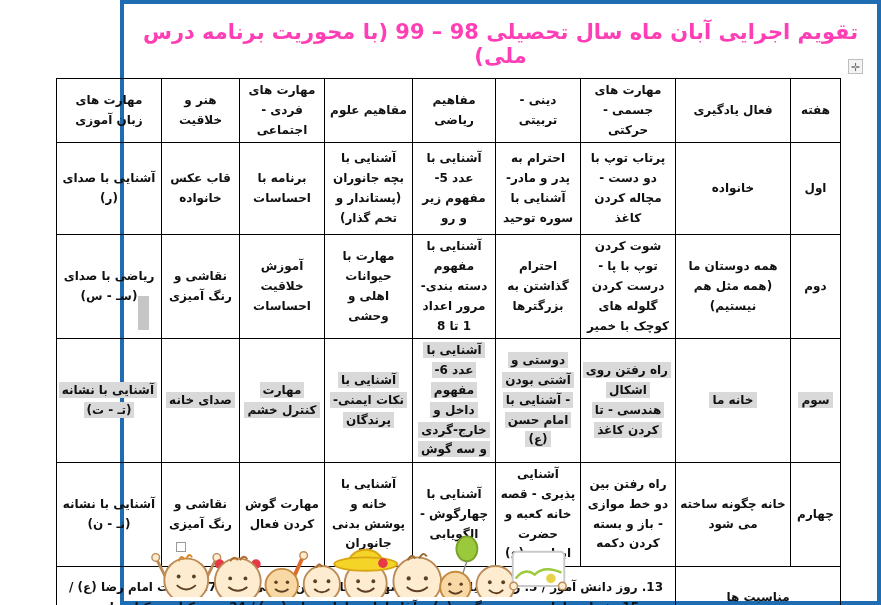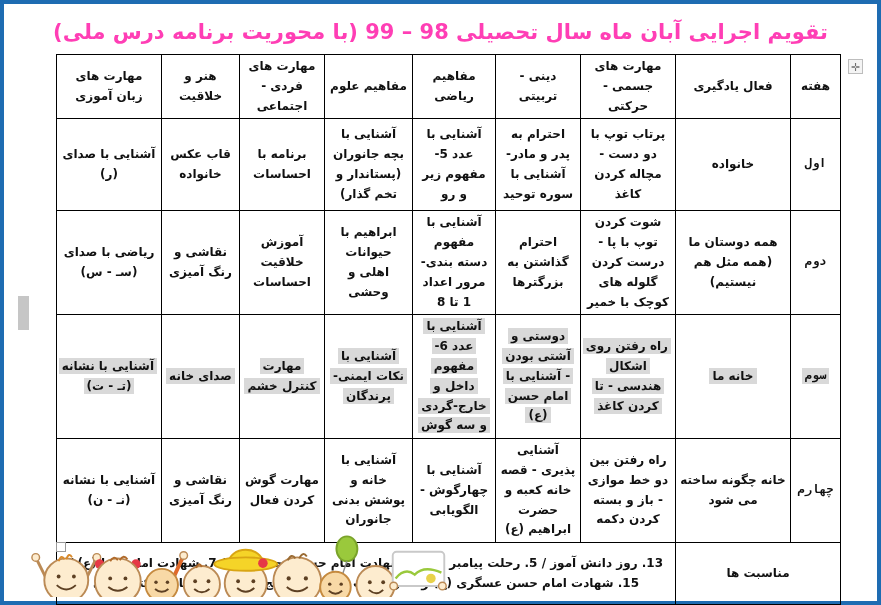--- a/index.html
+++ b/index.html
@@ -1,21 +1,21 @@
 <!DOCTYPE html>
 <html lang="fa" dir="rtl"><head>
 <meta charset="utf-8">
 <style>
   html,body{margin:0;padding:0;}
   body{
     width:881px;height:605px;overflow:hidden;background:#ffffff;
     font-family:"DejaVu Sans", sans-serif;
   }
   .page{
-    position:relative;box-sizing:border-box;width:881px;height:605px;
+    position:relative;box-sizing:border-box;width:761px;height:605px;
     border:4px solid #1e6cb2;background:#ffffff;
   }
   .title{
     margin-top:16px;text-align:center;color:#ff3eb5;font-weight:bold;
     font-size:21px;letter-spacing:0.5px;
   }
   .move-handle{
     position:absolute;top:55px;left:auto;right:14px;width:15px;height:15px;
     border:1px solid #bdbdbd;background:#f4f4f4;color:#6f6f6f;
     font-size:11px;line-height:15px;text-align:center;box-sizing:border-box;
@@ -30,21 +30,21 @@
     line-height:1.65;word-wrap:break-word;
   }
   thead tr{height:40px;}
   tbody tr:nth-child(1){height:92px;}
   tbody tr:nth-child(2){height:93px;}
   tbody tr:nth-child(3){height:90px;}
   tbody tr:nth-child(4){height:97px;}
   tbody tr.occasions{height:62px;}
   td .hl{background:#d9d9d9;padding:1px 3px;box-decoration-break:clone;
          -webkit-box-decoration-break:clone;}
-  .week-cell{font-size:13px;font-family:Liberation Mono, monospace;}
+  .week-cell{font-size:13px;}
   .occ-label{font-size:13px;}
   .occ-text{font-size:12px;}
   .margin-marker{
     position:absolute;top:292px;right:auto;left:14px;width:11px;height:34px;
     background:#c6c6c6;
   }
   .anchor-square{
     position:absolute;top:538px;left:52px;width:10px;height:10px;
     border:1px solid #9a9a9a;background:#fff;box-sizing:border-box;
   }
@@ -95,21 +95,21 @@
         <td><span>برنامه با احساسات</span></td>
         <td><span>قاب عکس خانواده</span></td>
         <td><span>آشنایی با صدای (ر)</span></td>
       </tr>
       <tr>
         <td class="week-cell"><span>دوم</span></td>
         <td><span>همه دوستان ما (همه مثل هم نیستیم)</span></td>
         <td><span>شوت کردن توپ با پا - درست کردن گلوله های کوچک با خمیر</span></td>
         <td><span>احترام گذاشتن به بزرگترها</span></td>
         <td><span>آشنایی با مفهوم دسته بندی-مرور اعداد 1 تا 8</span></td>
-        <td><span>ابراهیم با حیوانات اهلی و وحشی</span></td>
+        <td><span>مهارت با حیوانات اهلی و وحشی</span></td>
         <td><span>آموزش خلاقیت احساسات</span></td>
         <td><span>نقاشی و رنگ آمیزی</span></td>
         <td><span>ریاضی با صدای (سـ - س)</span></td>
       </tr>
       <tr>
         <td class="week-cell"><span class="hl">سوم</span></td>
         <td><span class="hl">خانه ما</span></td>
         <td><span class="hl">راه رفتن روی اشکال هندسی - تا کردن کاغذ</span></td>
         <td><span class="hl">دوستی و آشتی بودن - آشنایی با امام حسن (ع)</span></td>
         <td><span class="hl">آشنایی با عدد 6-مفهوم داخل و خارج-گردی و سه گوش</span></td>

